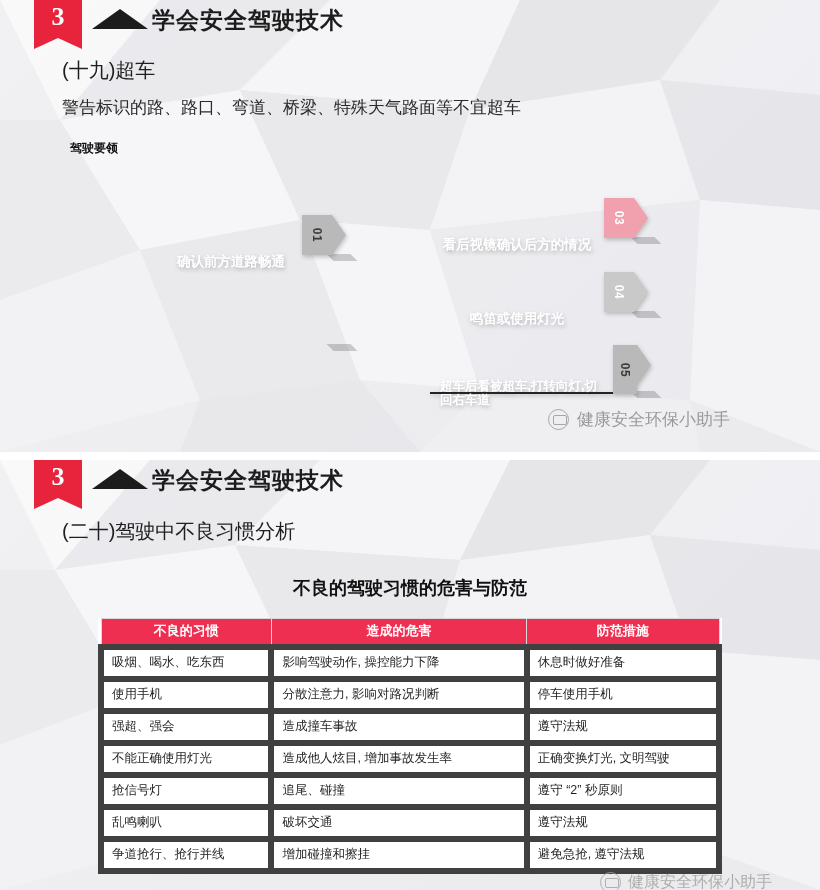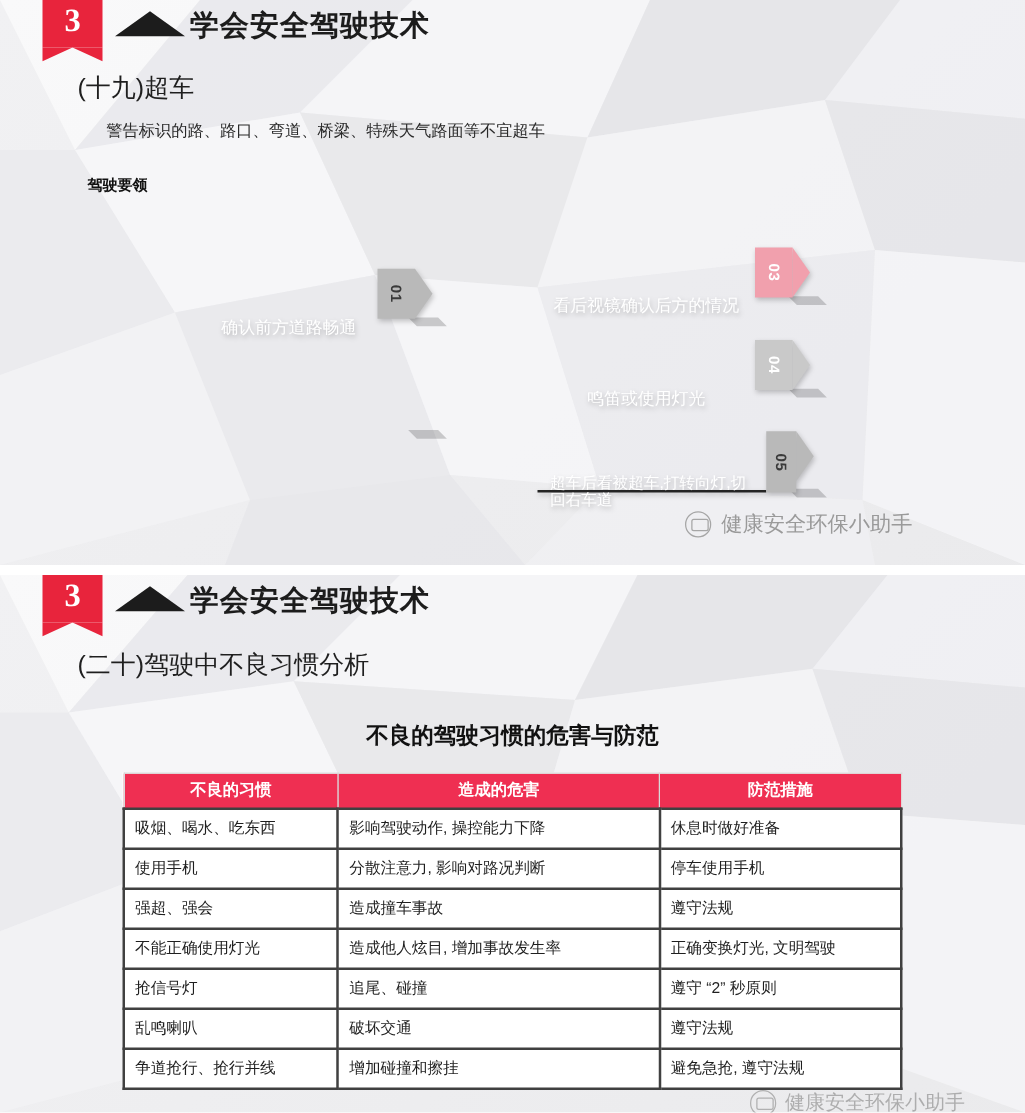--- a/index.html
+++ b/index.html
@@ -85,23 +85,22 @@
     letter-spacing: 1px;
   }
 
   .sub-title {
     position: absolute;
     font-size: 20px;
     color: #1f1f1f;
   }
   .note-line {
     position: absolute;
-    font-size: 13px;
+    font-size: 17px;
     color: #2a2a2a;
-    margin-left: 23px;
   }
   .section-label {
     position: absolute;
     font-size: 12px;
     font-weight: bold;
     color: #111111;
   }
 
   
   .ribbon {
@@ -111,21 +110,21 @@
     align-items: stretch;
     filter: drop-shadow(1px 2px 2px rgba(0,0,0,0.22));
   }
   .ribbon .rb-text {
     flex: 1 1 auto;
     display: flex;
     align-items: center;
     justify-content: center;
     color: #ffffff;
     font-size: 13.5px;
-    font-weight: normal;
+    font-weight: bold;
     padding: 0 10px;
     line-height: 1.15;
     text-align: center;
     margin-top: 47px;
   }
   .ribbon .rb-text.two-line {
     text-align: left;
     justify-content: flex-start;
     font-size: 12.5px;
   }
@@ -221,21 +220,21 @@
   table.risk th {
     background: #ef2f52;
     color: #ffffff;
     font-weight: bold;
     font-size: 13px;
     height: 28px;
     border: 1px solid #d8d8d8;
     text-align: center;
   }
   table.risk td {
-    border: 2px solid #404040;
+    border: 6px solid #404040;
     height: 32px;
     padding: 0 8px;
     color: #1f1f1f;
     white-space: nowrap;
   }
   table.risk col.c1 { width: 172px; }
   table.risk col.c2 { width: 258px; }
   table.risk col.c3 { width: 194px; }
 
   .watermark2 {

